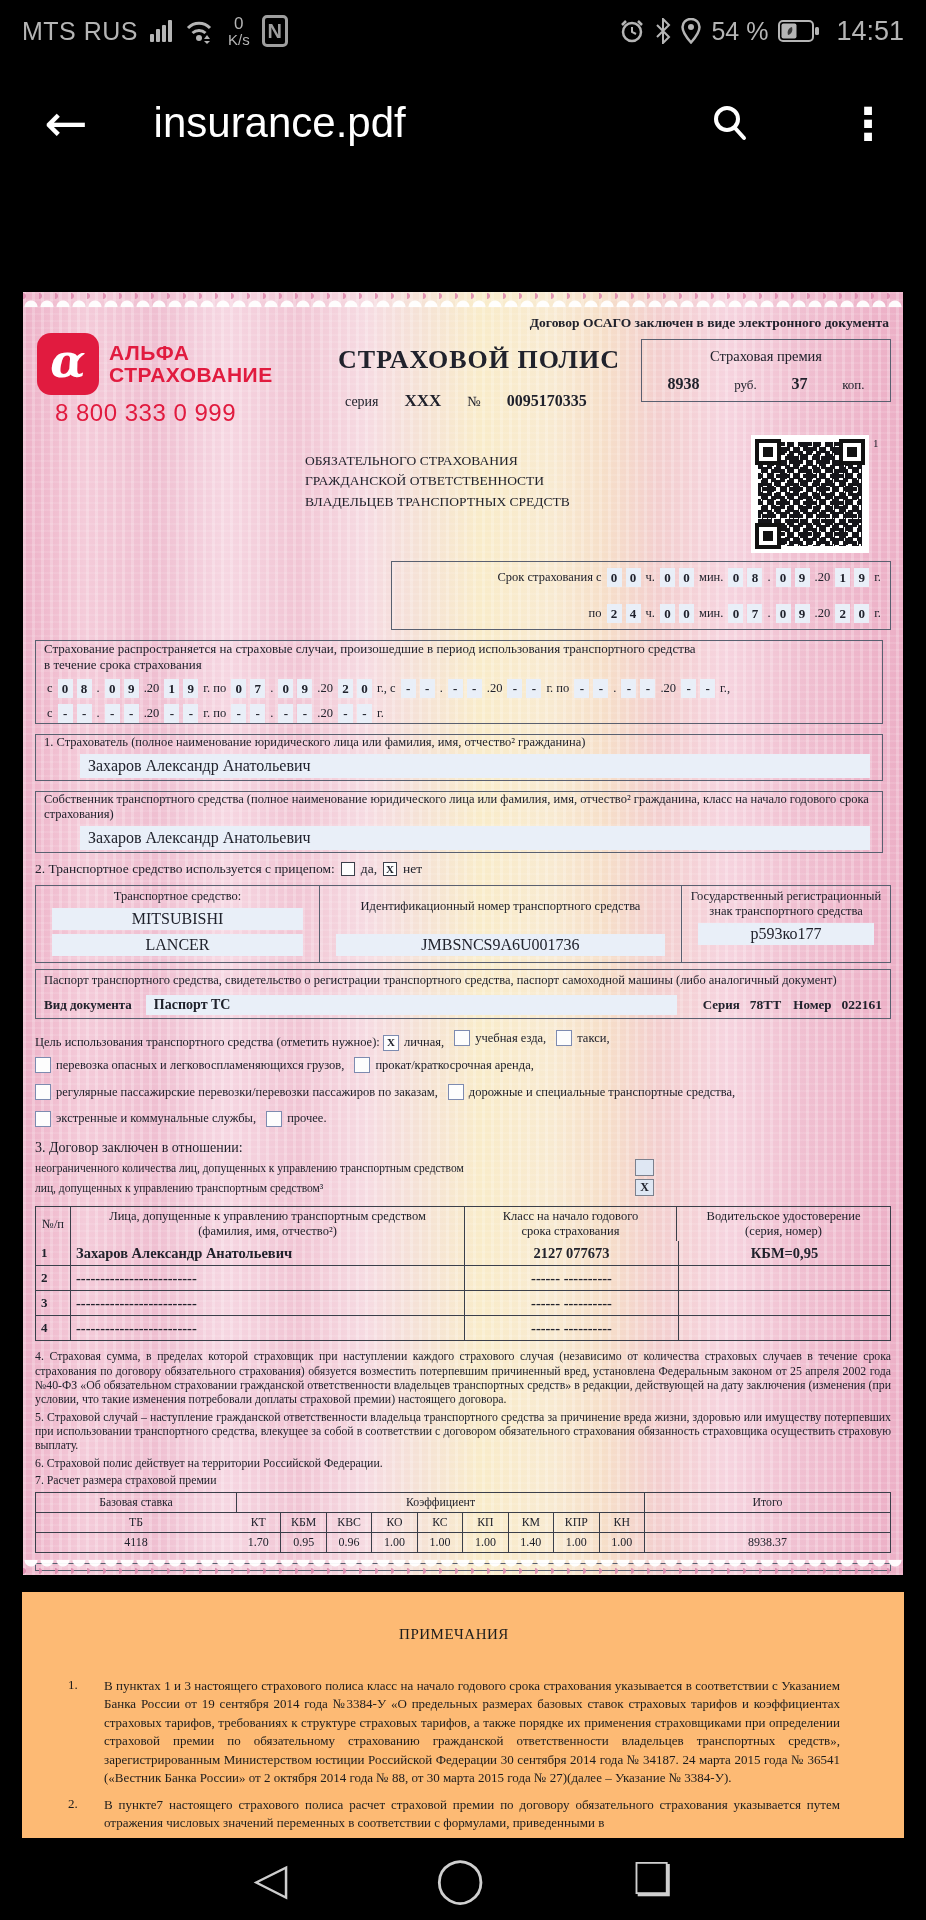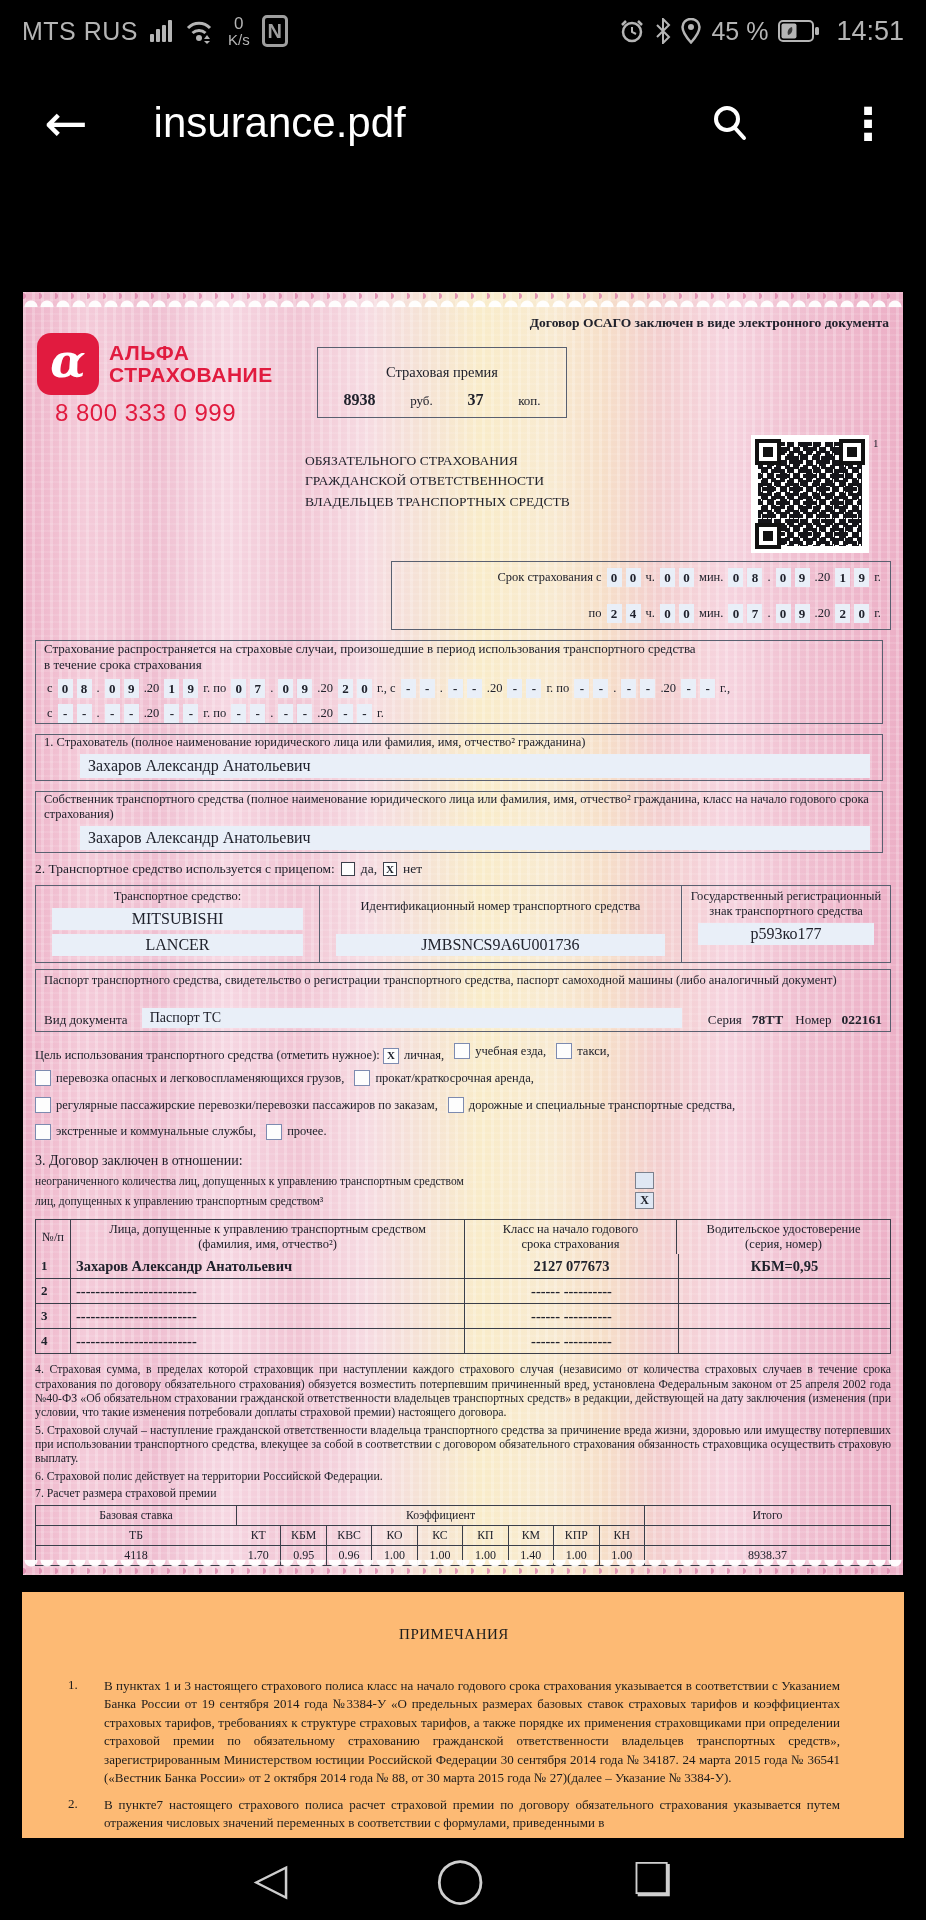--- a/index.html
+++ b/index.html
@@ -49,21 +49,21 @@
   .brand-block { width:280px; color:#e11b3f; }
   .brand-top { display:flex; align-items:center; gap:10px; }
   .alfa-logo { width:62px; height:62px; background:#e11b3f; border-radius:14px; color:#fff; display:flex; align-items:center; justify-content:center; font-family:"DejaVu Serif", serif; font-style:italic; font-weight:bold; font-size:46px; padding-bottom:6px; }
   .brand-name { font-family:"Liberation Sans", sans-serif; font-weight:bold; font-size:21px; line-height:1.05; letter-spacing:.5px; }
   .brand-phone { font-family:"Liberation Sans", sans-serif; font-size:24px; margin:4px 0 0 18px; letter-spacing:.5px; }
   .center-block { flex:1; padding-top:12px; }
   .p-title { text-align:center; font-weight:bold; font-size:26px; letter-spacing:1px; }
   .series-row { display:flex; gap:26px; margin:16px 0 0 28px; align-items:baseline; font-size:14px; }
   .series-val { font-weight:bold; font-size:17px; }
   .number-val { font-weight:bold; font-size:16px; }
-  .premium-box { width:250px; border:1px solid #596070; padding:16px 8px 8px; margin-top:14px; }
+  .premium-box { width:250px; border:1px solid #596070; padding:8px 8px 8px; margin-top:6px; }
   .premium-label { text-align:center; font-size:14.5px; }
   .premium-vals { display:flex; justify-content:space-around; align-items:baseline; margin-top:10px; }
   .premium-vals b { font-size:16px; }
   .premium-vals span { font-size:13px; }
 
   .p-sub-row { display:flex; padding:10px 12px 0 14px; }
   .sub-spacer { width:268px; }
   .subtitle { flex:1; font-size:13.5px; line-height:1.5; padding-top:14px; }
   .qr-wrap { width:140px; display:flex; align-items:flex-start; gap:4px; margin-top:-2px; }
   .qr { width:118px; height:118px; background:#fff; position:relative; }
@@ -99,21 +99,21 @@
   .veh-table { display:flex; margin:8px 12px 0 12px; border:1px solid #596070; }
   .veh-col { padding:3px 6px 6px; }
   .veh-col + .veh-col { border-left:1px solid #596070; }
   .veh-col1 { width:283px; } .veh-col2 { width:362px; display:flex; flex-direction:column; } .veh-col3 { flex:1; }
   .veh-head { text-align:center; font-size:12.5px; line-height:1.2; white-space:pre-line; }
   .veh-val { background:#e9eff8; text-align:center; font-size:16px; padding:2px 4px; margin:4px 10px 0; }
   .veh-col2 .veh-head { margin:auto 0; } .veh-col2 .veh-val { margin-top:auto; }
 
   .pass-box { border:1px solid #596070; margin:6px 12px 0 12px; padding:3px 8px; }
   .pass-line1 { font-size:12.5px; }
-  .pass-line2 { display:flex; align-items:flex-end; font-size:13px; margin-top:20px; }
+  .pass-line2 { display:flex; align-items:center; font-size:13px; margin-top:7px;font-weight:bold; }
   .pass-doc { background:#e9eff8; flex:1; margin:0 14px; padding:2px 8px; font-size:14px; }
   .pass-kv { display:flex; gap:10px; align-items:baseline; margin-left:12px; }
   .pass-kv b { font-size:13.5px; }
 
   .purpose { margin:8px 12px 0 12px; font-size:12.5px; line-height:1.8; }
   .purpose .opts { display:inline; }
   .opt { display:inline-flex; align-items:center; gap:5px; margin-right:10px; }
   .opt .cb { width:16px; height:16px; border-color:#7d8bb0; }
   .opt-label { font-size:12.5px; }
 
@@ -193,21 +193,21 @@
         <path d="M13 9v5l4 2" fill="none" stroke="#b5b5b5" stroke-width="2"></path>
         <path d="M3 7l4-4M23 7l-4-4" stroke="#b5b5b5" stroke-width="2.5"></path>
       </svg>
       <svg class="sb-svg" width="16" height="26" viewBox="0 0 16 26">
         <path d="M8 1l6 6-6 6V1zM8 13l6 6-6 6V13M2 7l12 12M2 19L14 7" fill="none" stroke="#b5b5b5" stroke-width="2"></path>
       </svg>
       <svg class="sb-svg" width="20" height="26" viewBox="0 0 20 26">
         <path d="M10 1C5 1 1.5 4.5 1.5 9c0 6 8.5 15.5 8.5 15.5S18.5 15 18.5 9C18.5 4.5 15 1 10 1z" fill="none" stroke="#b5b5b5" stroke-width="2.5"></path>
         <circle cx="10" cy="9" r="3" fill="#b5b5b5"></circle>
       </svg>
-      <span class="pct">45 %</span>
+      <span class="pct">54 %</span>
       <svg class="sb-svg" width="42" height="24" viewBox="0 0 42 24">
         <rect x="1" y="2" width="34" height="20" rx="4" fill="none" stroke="#b5b5b5" stroke-width="2"></rect>
         <rect x="3.5" y="4.5" width="15" height="15" rx="2" fill="#b5b5b5"></rect>
         <path d="M10 16c4-1 5-5 4-8-4 1-5 5-4 8z" fill="#3a3a3a"></path>
         <rect x="37" y="8" width="4" height="8" rx="1.5" fill="#b5b5b5"></rect>
       </svg>
       <span class="time">14:51</span>
     </div>
   </div>
 
@@ -233,20 +233,29 @@
       <div class="p-head-row">
         <div class="brand-block">
           <div class="brand-top">
             <div class="alfa-logo">α</div>
             <div class="brand-name">
               <div>АЛЬФА</div>
               <div>СТРАХОВАНИЕ</div>
             </div>
           </div>
           <div class="brand-phone">8 800 333 0 999</div>
+        </div>
+        <div class="center-block">
+          <div class="p-title">СТРАХОВОЙ ПОЛИС</div>
+          <div class="series-row">
+            <span>серия</span>
+            <span class="series-val">XXX</span>
+            <span>№</span>
+            <span class="number-val">0095170335</span>
+          </div>
         </div>
         <div class="premium-box">
           <div class="premium-label">Страховая премия</div>
           <div class="premium-vals">
             <b>8938</b>
             <span>руб.</span>
             <b>37</b>
             <span>коп.</span>
           </div>
         </div>

